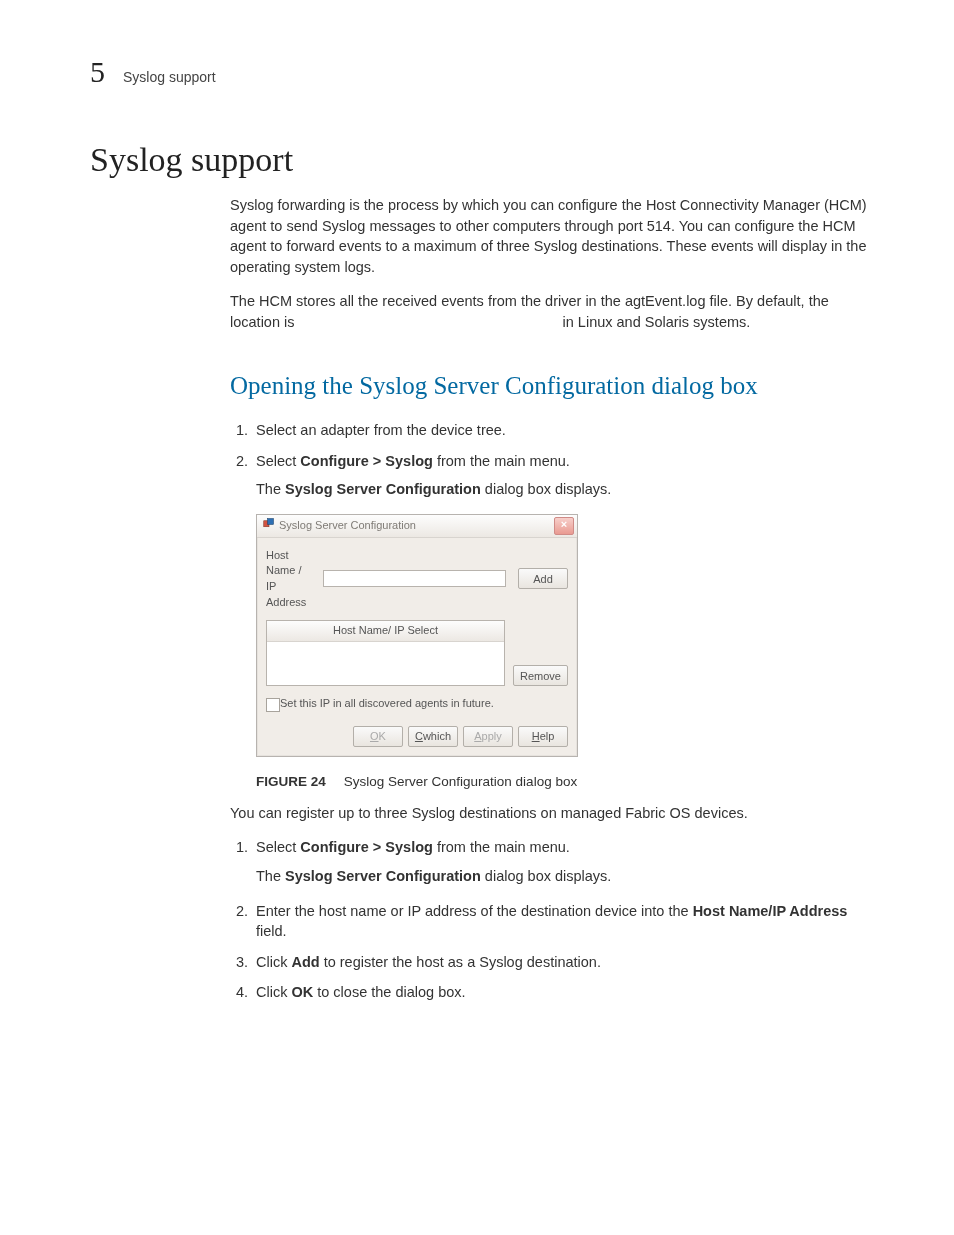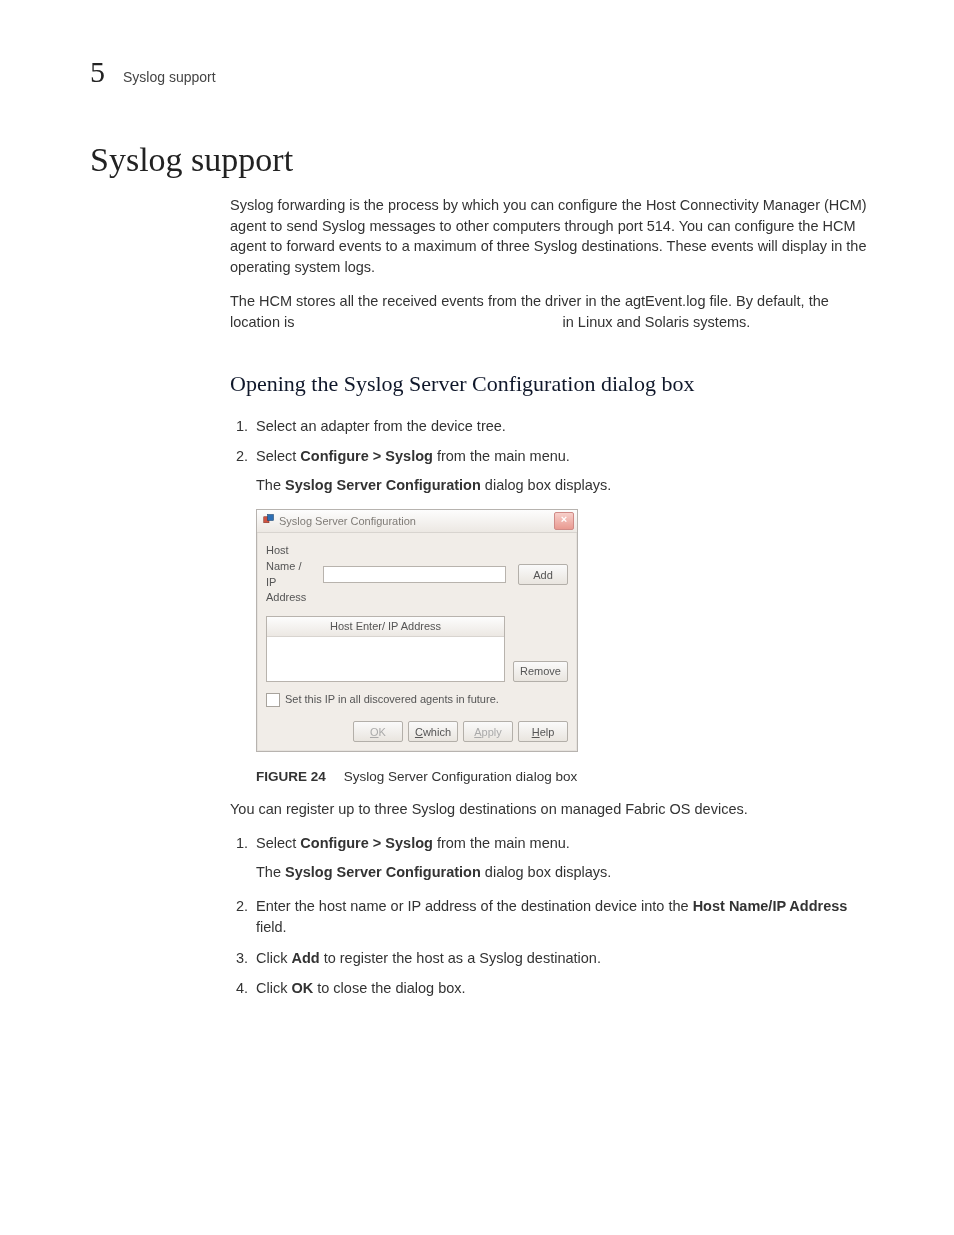--- a/index.html
+++ b/index.html
@@ -41,23 +41,23 @@
   .body-block {
     margin-left: 140px;
     font-size: 14.5px;
     line-height: 1.42;
     color: #333;
   }
   .body-block p { margin: 8px 0 14px 0; }
   h2.sub-title {
     font-family: Georgia, "Times New Roman", serif;
     font-weight: 400;
-    font-size: 22px;
+    font-size: 25px;
     margin: 36px 0 16px 0;
-    color: #0f172a;
+    color: #0369a1;
   }
   ol.steps {
     margin: 0 0 12px 0;
     padding-left: 22px;
     font-size: 14.5px;
     line-height: 1.42;
   }
   ol.steps li { margin-bottom: 10px; padding-left: 4px; }
   .step-desc { margin: 10px 0 0 0; }
   .bold-inline { font-weight: bold; }
@@ -152,21 +152,20 @@
   .dialog .list-header {
     font-size: 11px;
     padding: 2px 0;
     text-align: center;
     background: linear-gradient(#fdfdfd, #ece8e3);
     border-bottom: 1px solid #d8d4cf;
   }
   .dialog .check-row {
     display: flex;
     align-items: flex-end;
-    gap: 5px;
     margin: 6px 0 14px 0;
   }
   .dialog .check-row .chk {
     width: 12px; height: 12px;
     border: 1px solid #a8a39c;
     background: #fff;
   }
   .dialog .button-row {
     display: flex;
     justify-content: flex-end;
@@ -225,21 +224,21 @@
             </div>
           </div>
           <div class="body">
             <div class="row-input">
               <span class="lbl">Host Name / IP Address</span>
               <input type="text" style="">
               <button class="ui">Add</button>
             </div>
             <div class="list-area">
               <div class="list-box">
-                <div class="list-header">Host Enter/ IP Address</div>
+                <div class="list-header">Host Name/ IP Select</div>
               </div>
               <div style="display:flex;flex-direction:column;justify-content:flex-end;">
                 <button class="ui">Remove</button>
               </div>
             </div>
             <div class="check-row">
               <span class="chk"></span>
               <span>Set this IP in all discovered agents in future.</span>
             </div>
             <div class="button-row">

